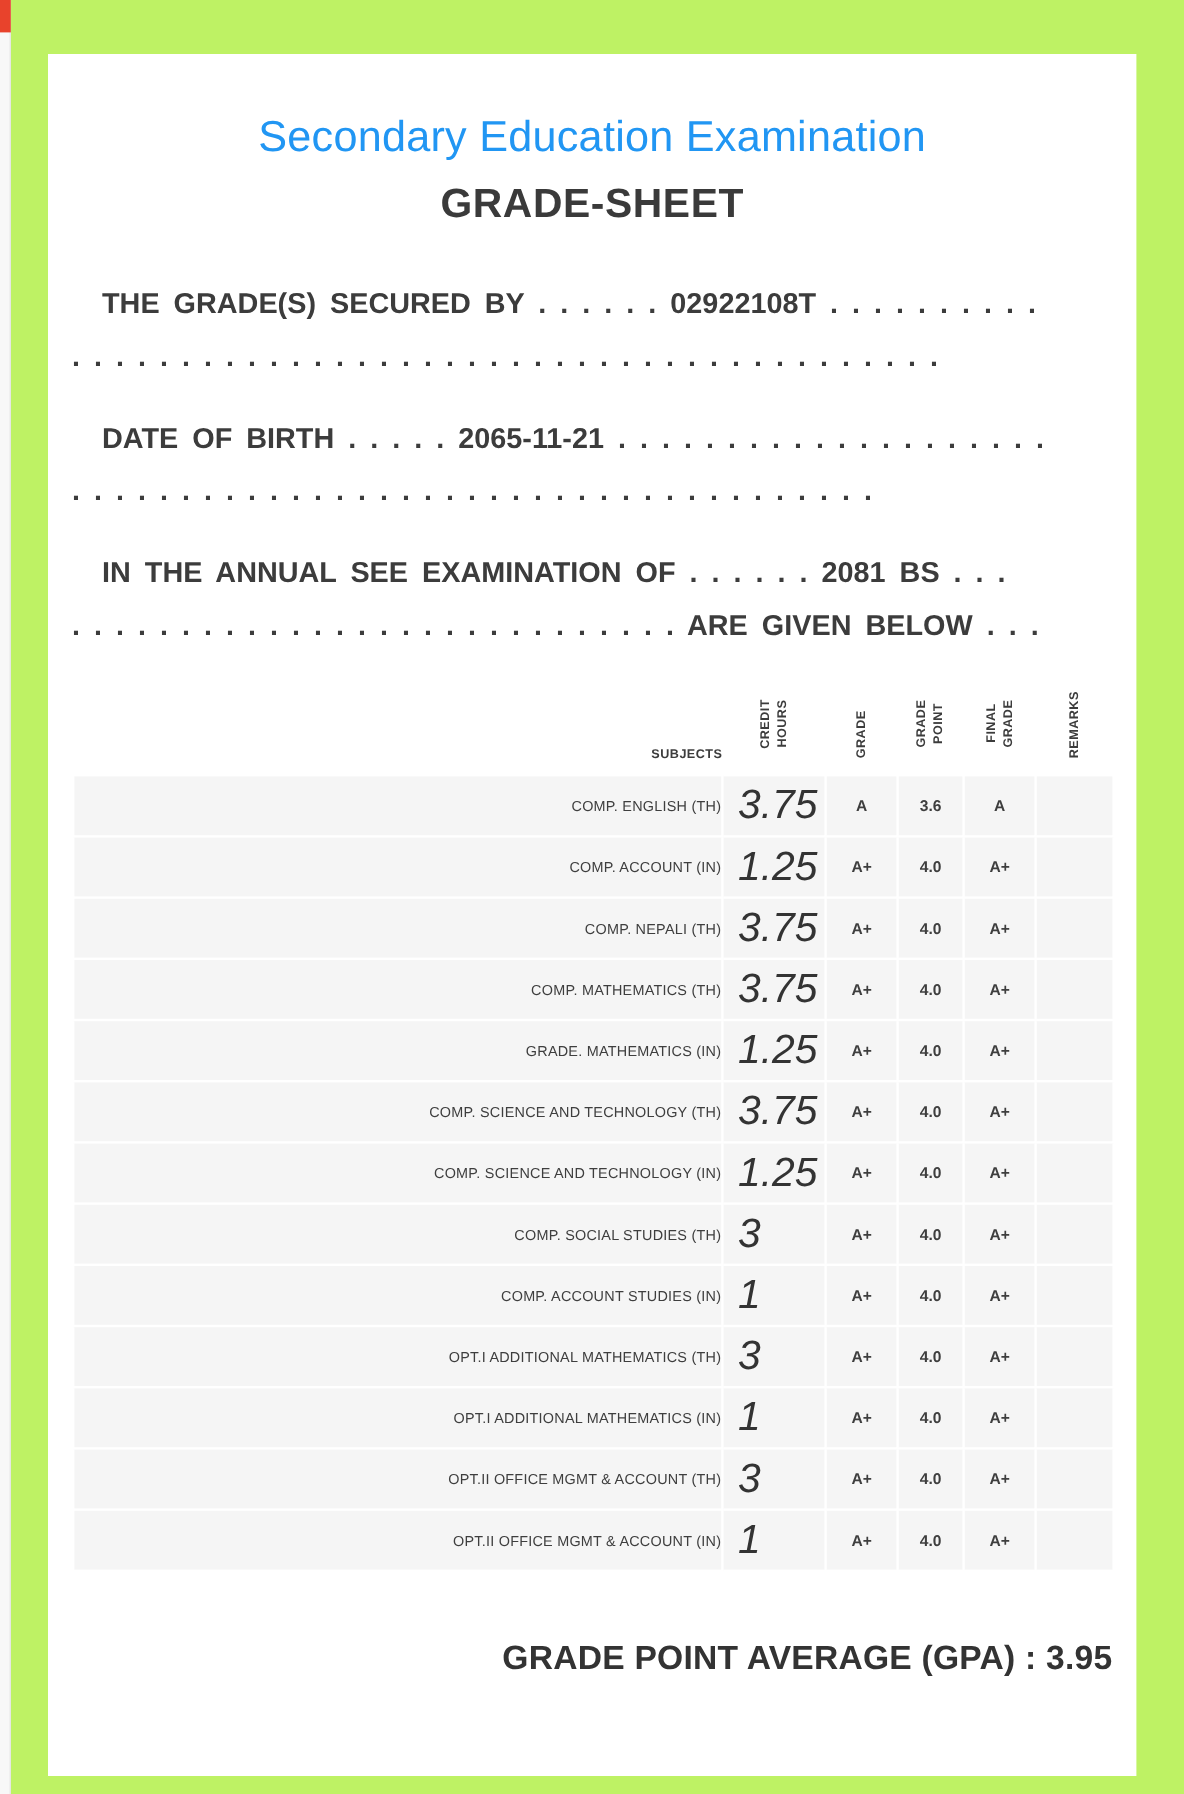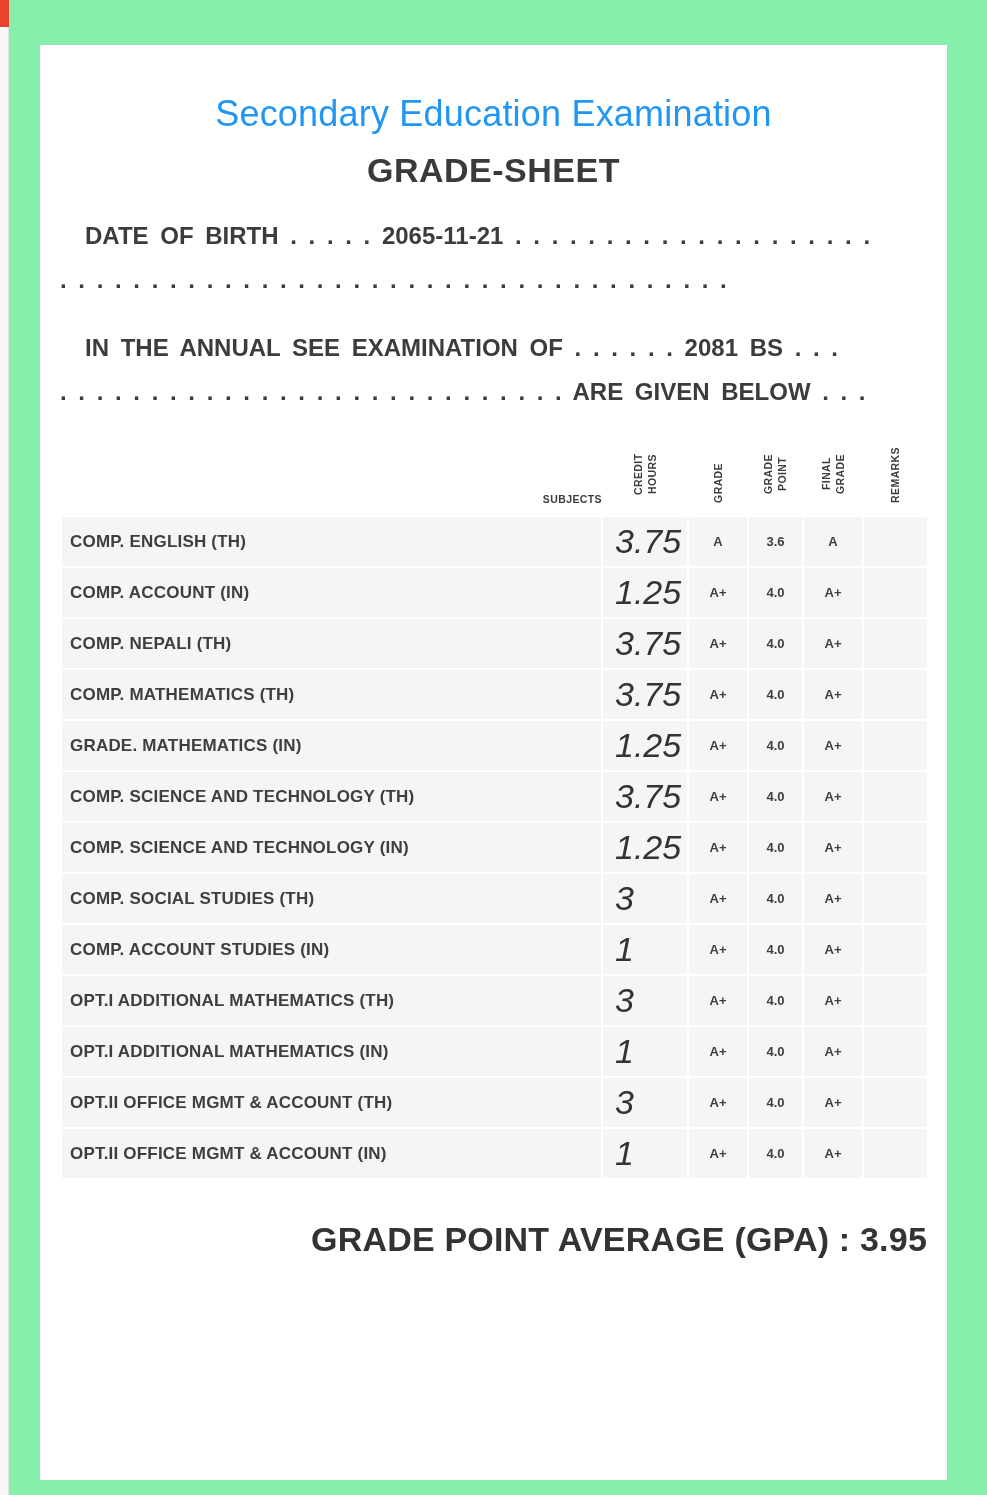--- a/index.html
+++ b/index.html
@@ -82,61 +82,66 @@
     max-height: 58px;
     line-height: 1.35;
   }
   .grades-table tbody td {
     background: #f5f5f5;
     border: 2px solid #ffffff;
     height: 51px;
     vertical-align: middle;
   }
   .cell-subject {
-    font-size: 17px;
-    font-weight: 700;
+    font-size: 12px;
+    font-weight: 400;
     color: #3e3e3e;
     padding-left: 8px;
     letter-spacing: 0.2px;
+    text-align: right;
   }
   .cell-credit {
     font-size: 34px;
     font-weight: 400;
     color: #333333;
     padding-left: 12px;
     font-style: italic;
   }
   .cell-grade {
     font-size: 13px;
     font-weight: 700;
     color: #3e3e3e;
     text-align: center;
   }
   .cell-remarks { }
 
   .gpa-line {
-    margin-top: 40px;
+    margin-top: 56px;
     text-align: right;
-    font-size: 34px;
+    font-size: 28px;
     font-weight: 700;
     color: #333333;
     letter-spacing: 0.2px;
   }
 </style>
 </head>
 <body>
 
-<div class="screen" style="background: #86efac;">
+<div class="screen" style="background: #bef264;">
   <div class="left-strip"></div>
   <div class="corner-mark" style="background: rgb(232, 67, 44);"></div>
 
   <div class="sheet">
     <div class="title" style="color: rgb(33, 150, 243);">Secondary Education Examination</div>
     <div class="subtitle">GRADE-SHEET</div>
 
+    <p class="statement first">
+      <span class="st-line indent">THE GRADE(S) SECURED BY . . . . . . 02922108T . . . . . . . . . .</span>
+      <span class="st-line">. . . . . . . . . . . . . . . . . . . . . . . . . . . . . . . . . . . . . . . .</span>
+    </p>
 
     <p class="statement">
       <span class="st-line indent">DATE OF BIRTH . . . . . 2065-11-21 . . . . . . . . . . . . . . . . . . . .</span>
       <span class="st-line">. . . . . . . . . . . . . . . . . . . . . . . . . . . . . . . . . . . . .</span>
     </p>
 
     <p class="statement">
       <span class="st-line indent">IN THE ANNUAL SEE EXAMINATION OF . . . . . . 2081 BS . . .</span>
       <span class="st-line">. . . . . . . . . . . . . . . . . . . . . . . . . . . . ARE GIVEN BELOW . . .</span>
     </p>

